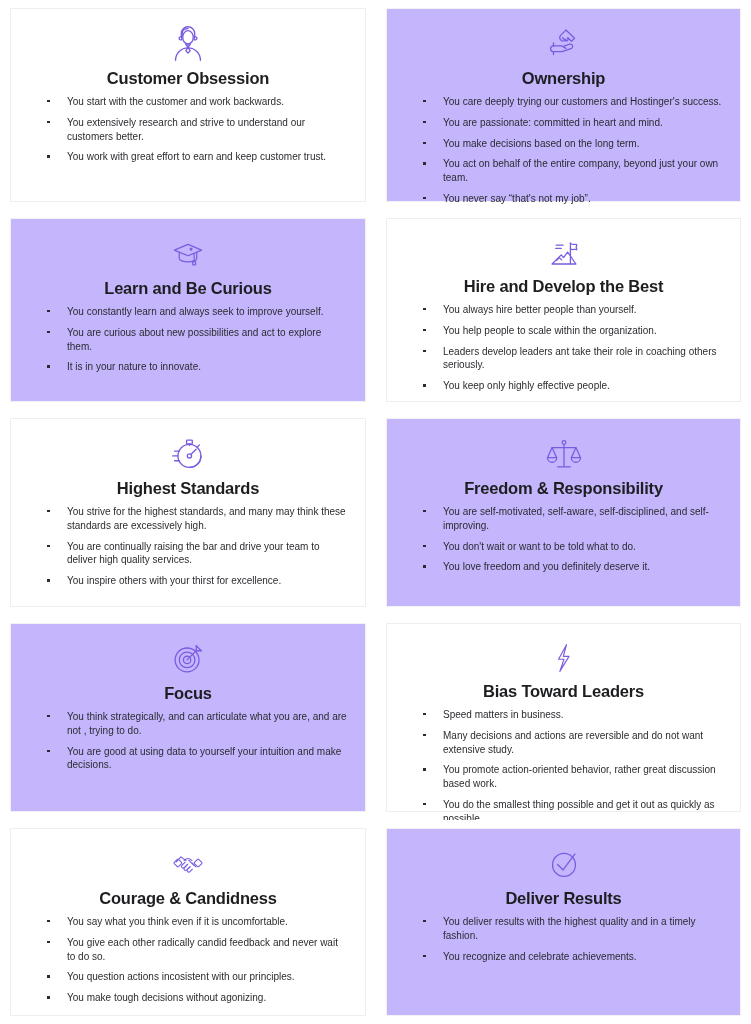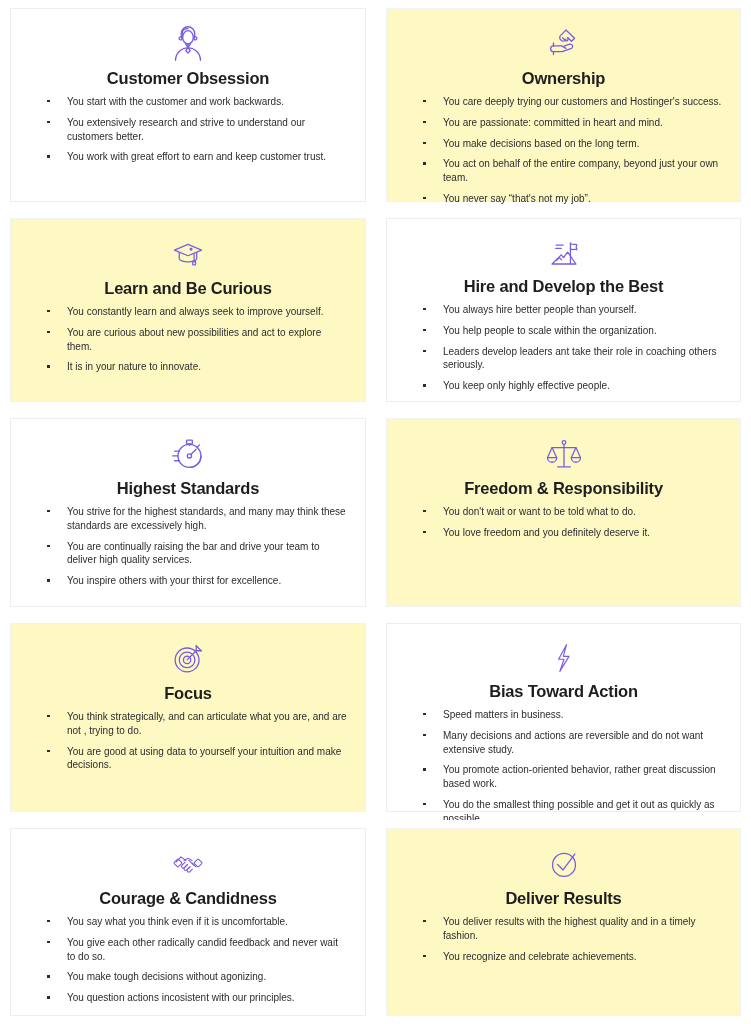--- a/index.html
+++ b/index.html
@@ -32,21 +32,21 @@
     top: 8px;
     bottom: 8px;
     padding: 12px 12px 10px 12px;
     display: flex;
     flex-direction: column;
     align-items: center;
   }
 
   
   .bg-white  .card-inner { background: #ffffff; border: 1px solid #eceef2; }
-  .bg-gray   .card-inner { background: #fef9c3; border: 1px solid #f1f2f6; }
+  .bg-gray   .card-inner { background: #c4b5fd; border: 1px solid #f1f2f6; }
 
   .icon-wrap {
     height: 46px;
     display: flex;
     align-items: center;
     justify-content: center;
     margin-bottom: 2px;
   }
   .icon-wrap svg { display: block; }
 
@@ -210,20 +210,21 @@
             <path d="M11 17h26"></path>
             <path d="M11 17 6 28h10z"></path>
             <path d="M6 28a5 5 0 0 0 10 0"></path>
             <path d="M37 17 32 28h10z"></path>
             <path d="M32 28a5 5 0 0 0 10 0"></path>
             <path d="M17 38h14"></path>
           </svg>
         </div>
         <div class="card-title">Freedom &amp; Responsibility</div>
         <ul class="bullets">
+          <li>You are self-motivated, self-aware, self-disciplined, and self-improving.</li>
           <li>You don't wait or want to be told what to do.</li>
           <li>You love freedom and you definitely deserve it.</li>
         </ul>
       </div>
     </div>
     <div class="card bg-gray">
       <div class="card-inner">
         <div class="icon-wrap">
           <svg width="44" height="44" viewBox="0 0 48 48" fill="none" stroke="#7b5ce0" stroke-width="1.4" stroke-linecap="round" stroke-linejoin="round">
             <circle cx="23" cy="25" r="13"></circle>
@@ -242,21 +243,21 @@
         </ul>
       </div>
     </div>
     <div class="card bg-white">
       <div class="card-inner">
         <div class="icon-wrap">
           <svg width="40" height="44" viewBox="0 0 48 48" fill="none" stroke="#7b5ce0" stroke-width="1.4" stroke-linecap="round" stroke-linejoin="round">
             <path d="M27 8 17.5 25.5h6.5L19 40l11-18h-6.8z"></path>
           </svg>
         </div>
-        <div class="card-title">Bias Toward Action</div>
+        <div class="card-title">Bias Toward Leaders</div>
         <ul class="bullets">
           <li>Speed matters in business.</li>
           <li>Many decisions and actions are reversible and do not want extensive study.</li>
           <li>You promote action-oriented behavior, rather great discussion based work.</li>
           <li>You do the smallest thing possible and get it out as quickly as possible.</li>
         </ul>
       </div>
     </div>
     <div class="card bg-white">
       <div class="card-inner">
@@ -270,22 +271,22 @@
             <path d="m23.5 24.5-4 4a2.1 2.1 0 0 0 3 3l4-4"></path>
             <path d="m26.5 27.5-3 3a2.1 2.1 0 0 0 3 3l3-3"></path>
             <path d="M29 22.5 34 27.5"></path>
             <path d="M25 19.5 32 26"></path>
           </svg>
         </div>
         <div class="card-title">Courage &amp; Candidness</div>
         <ul class="bullets">
           <li>You say what you think even if it is uncomfortable.</li>
           <li>You give each other radically candid feedback and never wait to do so.</li>
+          <li>You question actions incosistent with our principles.</li>
           <li>You make tough decisions without agonizing.</li>
-          <li>You question actions incosistent with our principles.</li>
         </ul>
       </div>
     </div>
     <div class="card bg-gray">
       <div class="card-inner">
         <div class="icon-wrap">
           <svg width="44" height="44" viewBox="0 0 48 48" fill="none" stroke="#7b5ce0" stroke-width="1.4" stroke-linecap="round" stroke-linejoin="round">
             <circle cx="24" cy="25" r="12.5"></circle>
             <path d="m17 24.5 6 6L36 13"></path>
           </svg>

